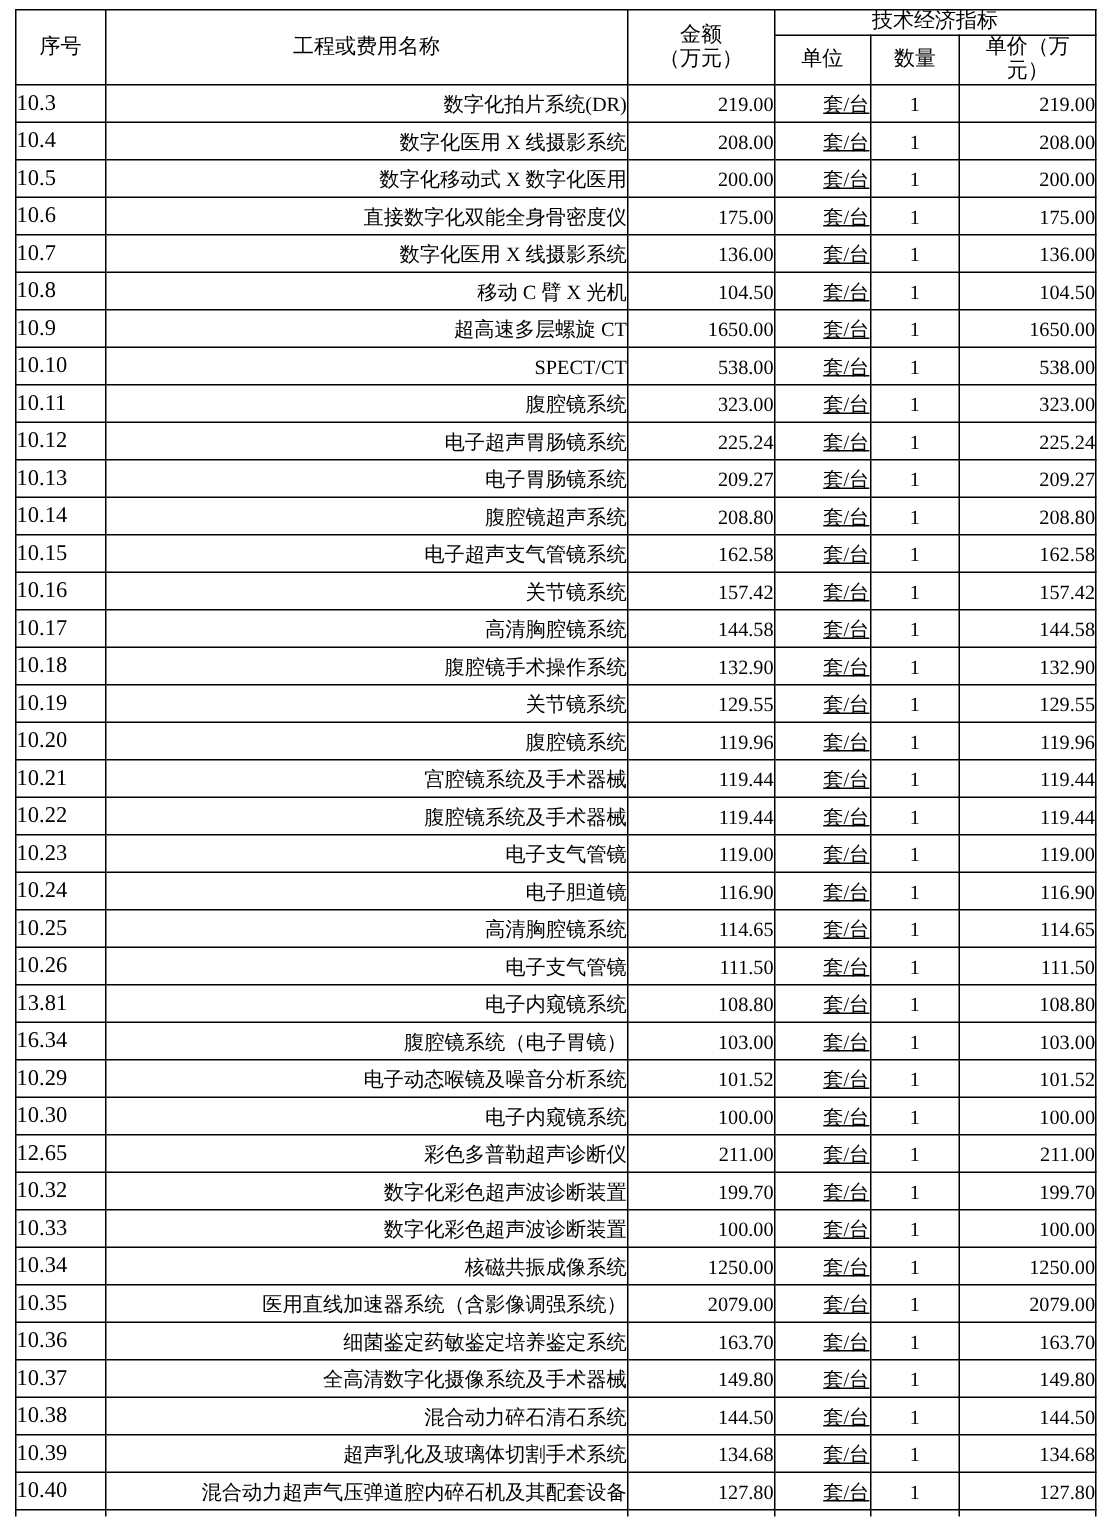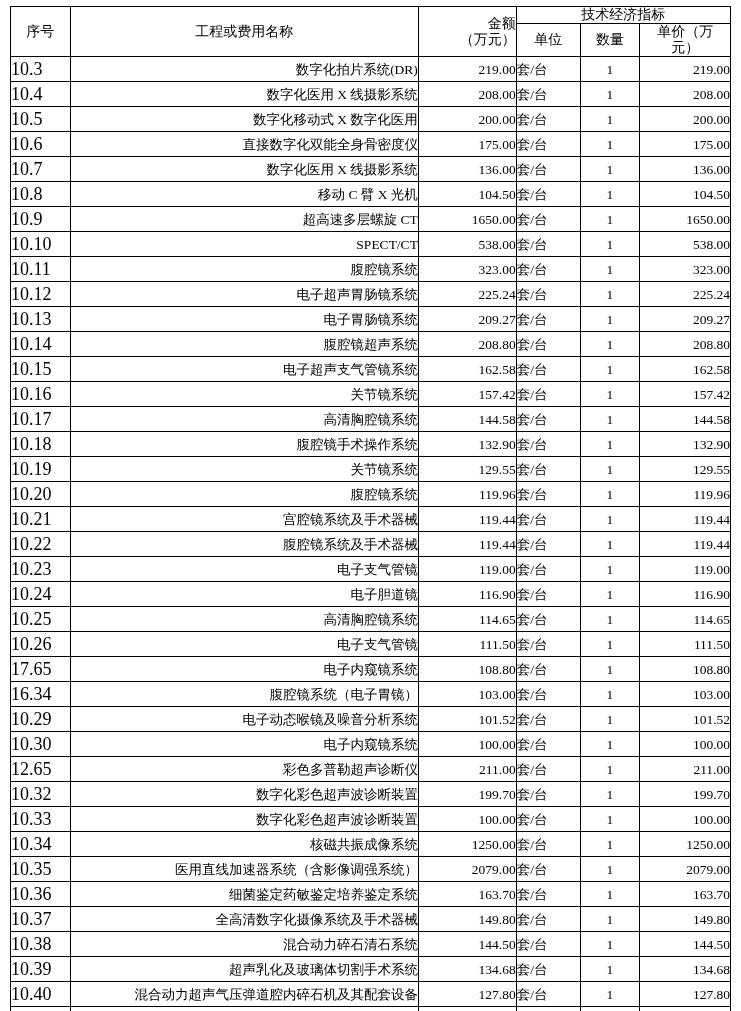--- a/index.html
+++ b/index.html
@@ -35,47 +35,48 @@
   }
   
   thead th {
     font-weight: normal;
     text-align: center;
     font-size: 14px;
     padding: 4px 2px;
   }
   th.h-seq { width: 58px; margin-top: 44px; }
   th.h-name { width: 338px; }
-  th.h-amount { width: 95px; text-align: right; }
+  th.h-amount { width: 95px; }
   th.h-tech { }
   th.h-unit { width: 62px; }
   th.h-qty { width: 58px; }
   th.h-price { width: 88px; }
 
   .hdr-two-line span { display: block; }
 
   
   td.c-seq {
     text-align: left;
     padding: 2px 0 2px 8px;
     height: 24px;
-    font-size: 18px;
+    font-size: 15px;
     font-family: "Liberation Serif", "DejaVu Serif", serif;
   }
   td.c-name {
     text-align: right;
     padding: 2px 0 2px 8px;
     height: 24px;
   }
   td.c-amount {
     text-align: right;
     padding: 2px 8px 2px 0;
   }
   td.c-unit {
-    text-align: left;
+    text-align: right;
+    text-decoration: underline;
   }
   td.c-qty {
     text-align: center;
   }
   td.c-price {
     text-align: right;
     padding: 2px 8px 2px 0;
   }
 </style>
 </head>
@@ -297,21 +298,21 @@
         </tr>
         <tr>
           <td class="c-seq">10.26</td>
           <td class="c-name">电子支气管镜</td>
           <td class="c-amount">111.50</td>
           <td class="c-unit">套/台</td>
           <td class="c-qty">1</td>
           <td class="c-price">111.50</td>
         </tr>
         <tr>
-          <td class="c-seq">17.65</td>
+          <td class="c-seq">13.81</td>
           <td class="c-name">电子内窥镜系统</td>
           <td class="c-amount">108.80</td>
           <td class="c-unit">套/台</td>
           <td class="c-qty">1</td>
           <td class="c-price">108.80</td>
         </tr>
         <tr>
           <td class="c-seq">16.34</td>
           <td class="c-name">腹腔镜系统（电子胃镜）</td>
           <td class="c-amount">103.00</td>

